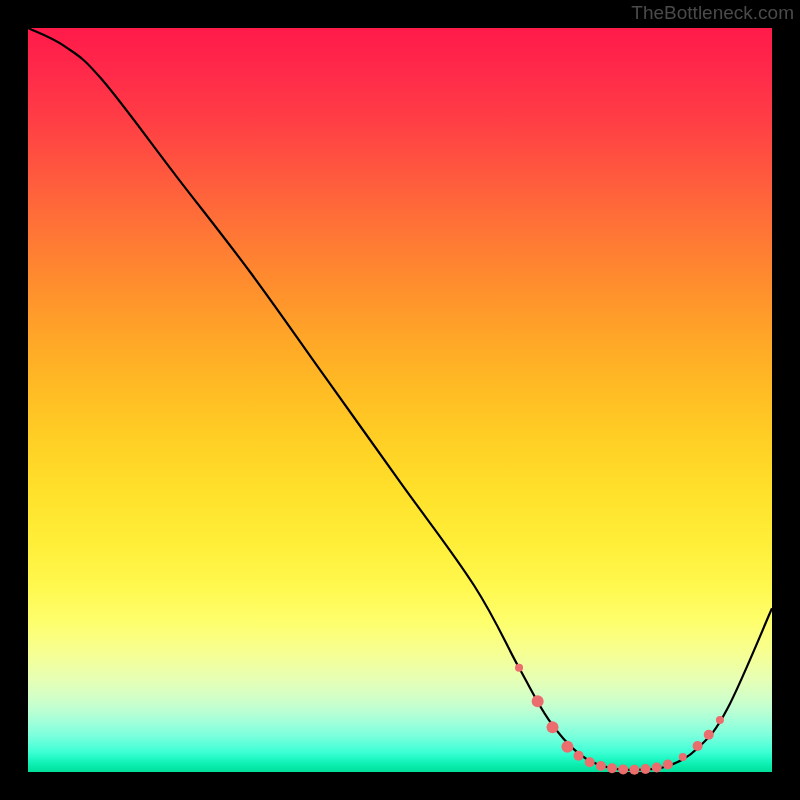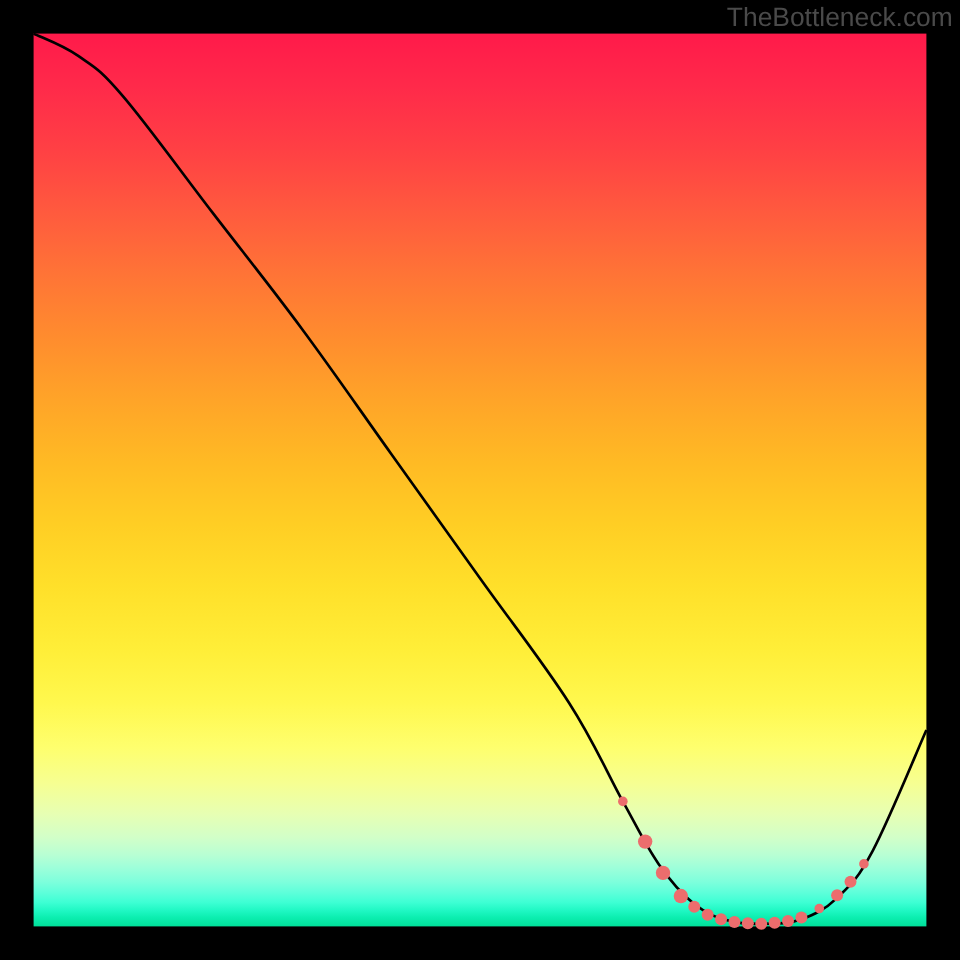--- a/index.html
+++ b/index.html
@@ -9,21 +9,21 @@
     background: #000;
     position: relative;
     font-family: Arial, Helvetica, sans-serif;
     overflow: hidden;
   }
   .watermark {
     position: absolute;
     top: 2px;
     right: 6px;
     color: #4a4a4a;
-    font-size: 22px;
+    font-size: 19px;
     font-weight: 500;
     z-index: 10;
   }
   .plot {
     position: absolute;
     top: 28px;
     left: 28px;
     width: 744px;
     height: 744px;
     background: linear-gradient(to bottom,

